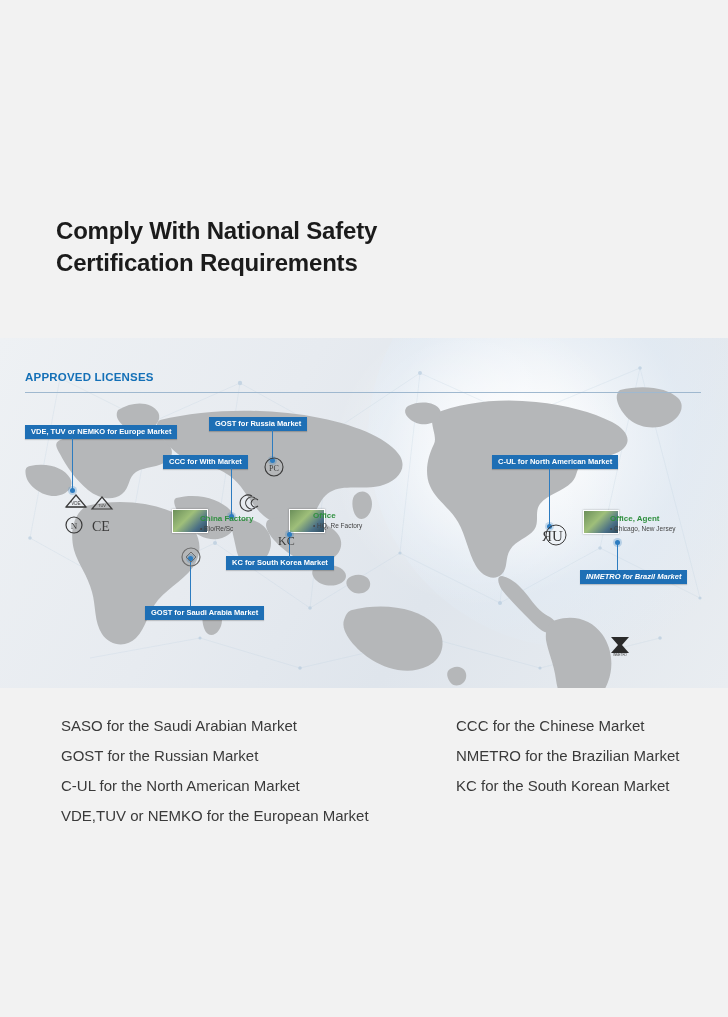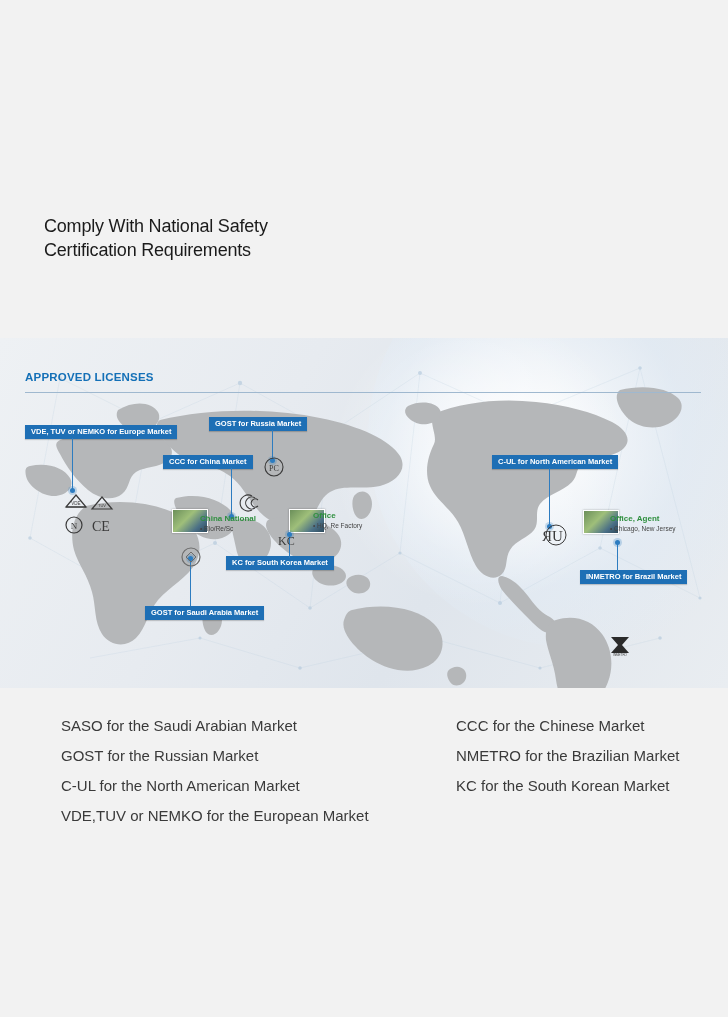--- a/index.html
+++ b/index.html
@@ -12,25 +12,25 @@
     height: 1017px;
     font-family: "Liberation Sans", sans-serif;
     color: #222;
     position: relative;
     overflow: hidden;
   }
 
   
   .heading {
     position: absolute;
-    left: 44px;
+    left: 56px;
     top: 215px;
     width: 600px;
-    font-size: 18px;
-    font-weight: normal;
+    font-size: 24px;
+    font-weight: bold;
     line-height: 1.32;
     color: #1b1b1b;
     letter-spacing: -0.2px;
   }
   .heading .line { display: block; }
 
   
   .map-panel {
     position: absolute;
     left: 0;
@@ -284,34 +284,34 @@
   </svg>
 
   <div class="tag" style="left:209px; top:79px;">GOST for Russia Market</div>
   <div class="leader" style="left:272px; top:92px; height:30px;"></div>
   <div class="dot" style="left:270px; top:120px;"></div>
   <svg class="mark" style="left:262px; top:118px;" width="26" height="22">
     <circle cx="12" cy="11" r="9" fill="none" stroke="#3a3a3a" stroke-width="1.1"></circle>
     <text x="12" y="15" font-size="8" text-anchor="middle" fill="#3a3a3a" font-family="'Liberation Serif',serif">PC</text>
   </svg>
 
-  <div class="tag" style="left:163px; top:117px;">CCC for China Market</div>
+  <div class="tag" style="left:163px; top:117px;">CCC for With Market</div>
   <div class="leader" style="left:231px; top:130px; height:48px;"></div>
   <div class="dot" style="left:229px; top:176px;"></div>
   <svg class="mark" style="left:238px; top:155px;" width="26" height="20">
     <g fill="none" stroke="#3a3a3a" stroke-width="1.1">
       <path d="M14 3 A8 8 0 1 0 14 17"></path>
       <path d="M17 5 A6 6 0 1 0 17 15"></path>
       <path d="M20 7 A4 4 0 1 0 20 13"></path>
     </g>
   </svg>
 
   <div class="photo" style="left:172px; top:171px;"></div>
   <div class="site-label" style="left:200px; top:176px;">
-    <b>China National</b>
+    <b>China Factory</b>
     <span class="sub">• Rio/Re/Sc</span>
   </div>
 
   <div class="photo" style="left:289px; top:171px;"></div>
   <div class="site-label" style="left:313px; top:173px;">
     <b>Office</b>
     <span class="sub">• HQ, Re Factory</span>
   </div>
   <div class="tag" style="left:226px; top:218px;">KC for South Korea Market</div>
   <div class="leader" style="left:289px; top:196px; height:24px;"></div>
@@ -335,21 +335,21 @@
     <text x="2" y="17" font-size="15" fill="#3a3a3a" font-family="'Liberation Serif',serif">Я</text>
     <text x="12" y="17" font-size="15" fill="#3a3a3a" font-family="'Liberation Serif',serif">U</text>
     <circle cx="16" cy="11" r="10" fill="none" stroke="#3a3a3a" stroke-width="1"></circle>
   </svg>
   <div class="photo" style="left:583px; top:172px;"></div>
   <div class="site-label" style="left:610px; top:176px;">
     <b>Office, Agent</b>
     <span class="sub">• Chicago, New Jersey</span>
   </div>
 
-  <div class="tag" style="left:580px; top:232px;">INMETRO for Brazil Market</div>
+  <div class="tag" style="left:580px; top:232px;font-style:italic;">INMETRO for Brazil Market</div>
   <div class="leader" style="left:617px; top:206px; height:28px;"></div>
   <div class="dot" style="left:615px; top:202px;"></div>
   <svg class="mark" style="left:608px; top:296px;" width="24" height="22">
     <path d="M3 3 L21 3 L14 11 L21 19 L3 19 L10 11 Z" fill="#2a2a2a"></path>
     <text x="12" y="22" font-size="3" text-anchor="middle" fill="#3a3a3a" font-family="'Liberation Sans',sans-serif">INMETRO</text>
   </svg>
 
 </div>
 
 <div class="lists">

